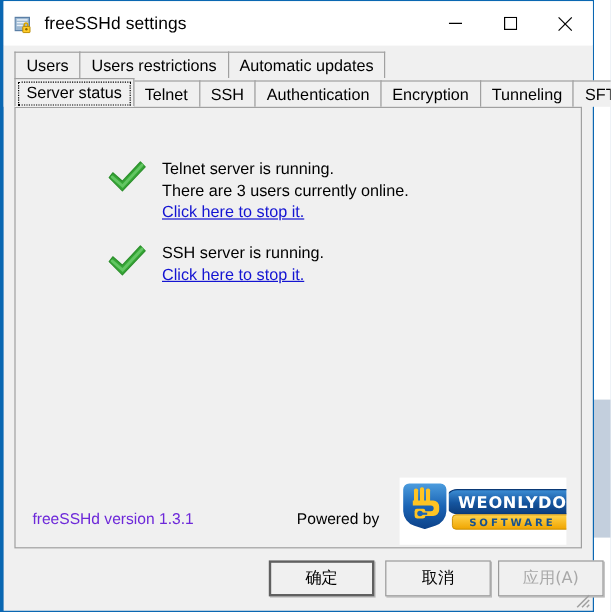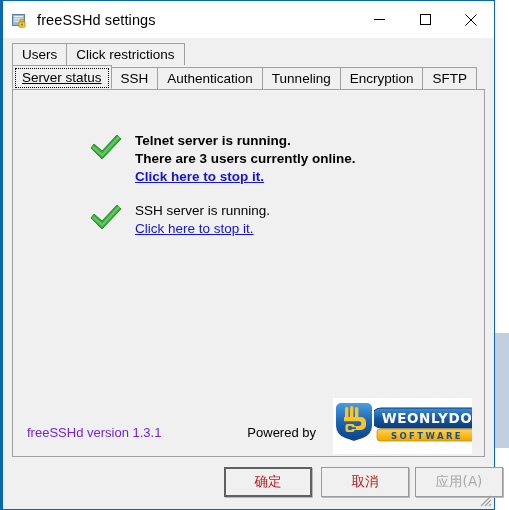--- a/index.html
+++ b/index.html
@@ -103,21 +103,20 @@
     white-space: nowrap;
     position: relative;
   }
   .tab.selected {
     height: 24px;
     line-height: 23px;
     background: #f0f0f0;
     border: 1px solid #a0a0a0;
     border-bottom: 1px solid #f0f0f0;
     z-index: 5;
-    text-decoration: underline;
   }
   .tab.selected .focusring {
     position: absolute;
     left: 2px; top: 2px; right: 2px; bottom: 0px;
     border: 1px dotted #000;
     pointer-events: none;
   }
   
   #panel {
     margin: 0 9px 0 9px;
@@ -173,21 +172,21 @@
   }
   .dlgbtn {
     position: absolute;
     top: 10px;
     width: 88px;
     height: 30px;
     background: #f0f0f0;
     border: 1px solid #9a9a9a;
     box-shadow: 1px 1px 0 #b9b9b9;
     font-size: 13.5px;
-    color: #b91c1c;
+    color: #000000;
     display: flex;
     align-items: center;
     justify-content: center;
     box-sizing: border-box;
     font-family: "DejaVu Sans", "Liberation Sans", sans-serif;
   }
   .dlgbtn.default {
     border: 2px solid #606060;
   }
   .dlgbtn.disabled { color: #a8a8a8; }
@@ -240,35 +239,37 @@
             <line x1="0.5" y1="0.5" x2="11.5" y2="11.5" stroke="#000" stroke-width="1"></line>
             <line x1="11.5" y1="0.5" x2="0.5" y2="11.5" stroke="#000" stroke-width="1"></line>
           </svg>
         </div>
       </div>
     </div>
 
     <div id="tabarea">
       <div class="tabrow row1">
         <div class="tab"><span>Users</span></div>
-        <div class="tab"><span>Click restrictions</span></div>
+        <div class="tab"><span>Users restrictions</span></div>
+        <div class="tab"><span>Automatic updates</span></div>
       </div>
       <div class="tabrow row2">
         <div class="tab selected"><span>Server status</span><span class="focusring"></span></div>
+        <div class="tab"><span>Telnet</span></div>
         <div class="tab"><span>SSH</span></div>
         <div class="tab"><span>Authentication</span></div>
+        <div class="tab"><span>Encryption</span></div>
         <div class="tab"><span>Tunneling</span></div>
-        <div class="tab"><span>Encryption</span></div>
         <div class="tab"><span>SFTP</span></div>
       </div>
     </div>
 
     <div id="panel">
 
-      <div class="status-block" style="left:76px; top:42px;font-weight:bold;">
+      <div class="status-block" style="left:76px; top:42px;">
         <div class="check-icon">
           <svg width="34" height="30" viewBox="0 0 34 30">
             <path d="M2 16 L5 12 L13 19 L28 3 L32 7 L13 27 Z" fill="#35a735" stroke="#2c8f2c" stroke-width="1" stroke-linejoin="round"></path>
             <path d="M4.5 15.5 L13.2 23 L29.5 5.4" fill="none" stroke="#63c663" stroke-width="2.4" stroke-linecap="round"></path>
           </svg>
         </div>
         <div class="status-lines">
           <div class="line">Telnet server is running.</div>
           <div class="line">There are 3 users currently online.</div>
           <div class="line"><span class="link">Click here to stop it.</span></div>

